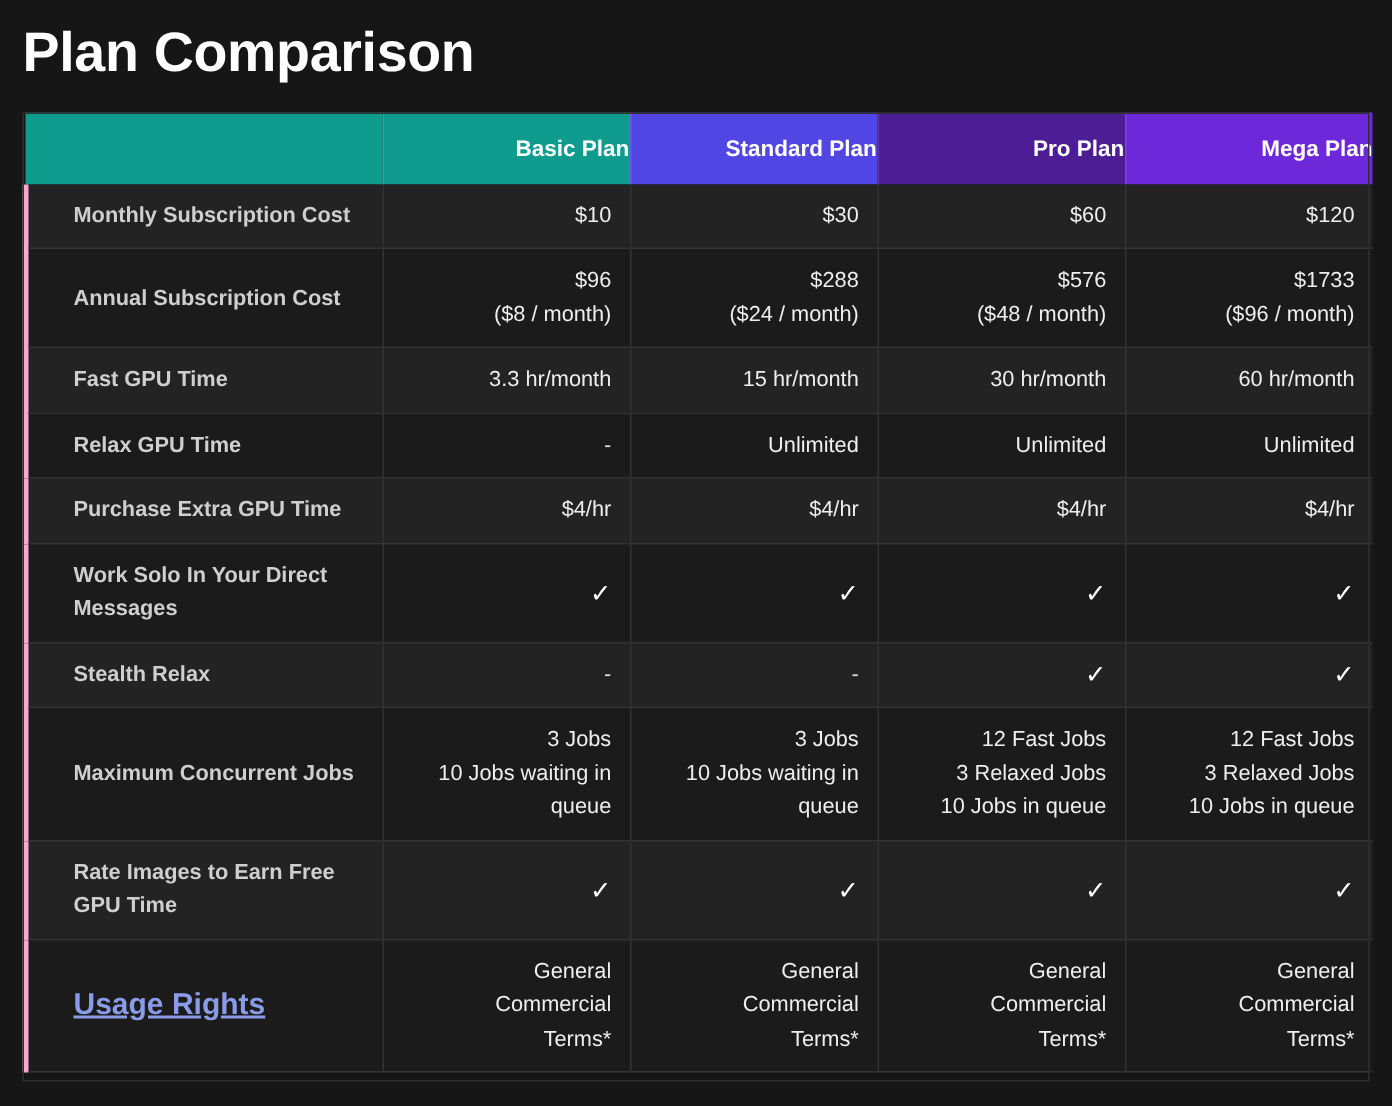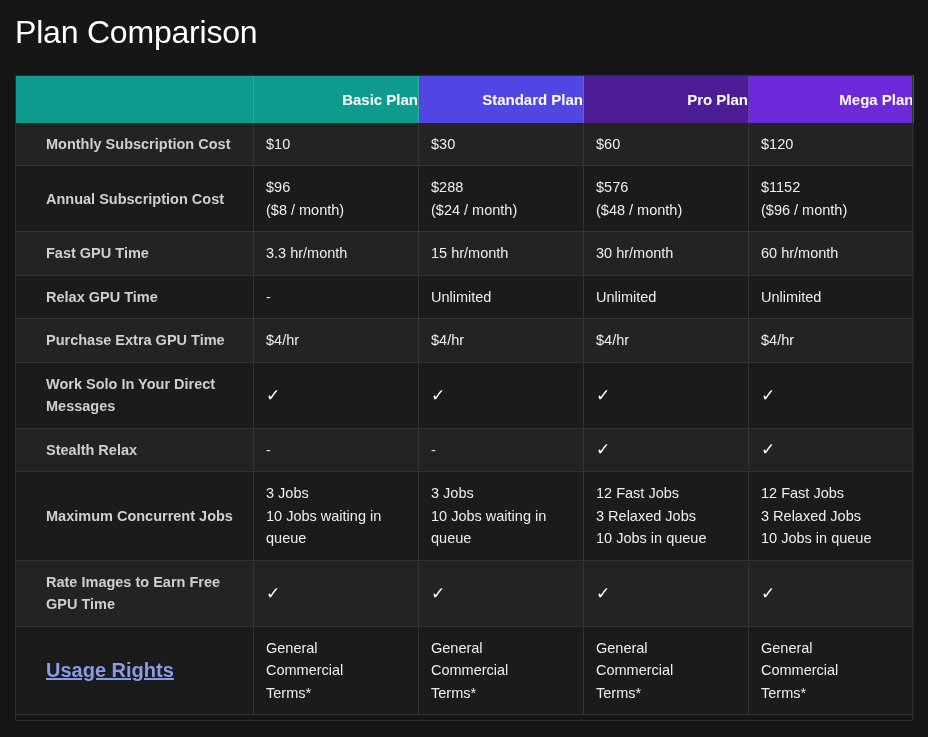--- a/index.html
+++ b/index.html
@@ -10,22 +10,22 @@
   body {
     width: 928px;
     height: 737px;
     overflow: hidden;
     font-family: "Liberation Sans", sans-serif;
     color: #e9e9e9;
     -webkit-font-smoothing: antialiased;
   }
 
   #page-title {
-    font-size: 32px;
-    font-weight: normal;
+    font-size: 37px;
+    font-weight: bold;
     color: #ffffff;
     letter-spacing: -0.2px;
     padding: 13px 0 0 15px;
     line-height: 1.2;
   }
 
   .table-wrap {
     position: absolute;
     left: 15px;
     top: 75px;
@@ -66,35 +66,35 @@
   }
 
   tbody td {
     border-bottom: 1px solid #333333;
     border-left: 1px solid #333333;
     padding: 10px 12px;
     vertical-align: middle;
     font-size: 14.5px;
     line-height: 1.55;
   }
-  tbody tr td:first-child { border-left: 1px solid #f9a8d4; }
+  tbody tr td:first-child { border-left: 4px solid #f9a8d4; }
   tbody tr:last-child td { border-bottom: 1px solid #333333; }
 
   td.label-cell {
     font-weight: bold;
     font-size: 14.5px;
     color: #cfcfcf;
     text-align: left;
     padding-left: 30px;
     padding-right: 14px;
     background: #232323;
   }
 
   td.value-cell {
-    text-align: left;
+    text-align: right;
     color: #eeeeee;
     background: #232323;
   }
 
   tbody tr.alt td.label-cell,
   tbody tr.alt td.value-cell {
     background: #1b1b1b;
   }
 
   .check {
@@ -174,21 +174,21 @@
           </td>
           <td class="value-cell">
             <span class="val-line">$288</span>
             <span class="val-line">($24 / month)</span>
           </td>
           <td class="value-cell">
             <span class="val-line">$576</span>
             <span class="val-line">($48 / month)</span>
           </td>
           <td class="value-cell">
-            <span class="val-line">$1152</span>
+            <span class="val-line">$1733</span>
             <span class="val-line">($96 / month)</span>
           </td>
         </tr>
         <tr>
           <td class="label-cell">Fast GPU Time</td>
           <td class="value-cell">
             <span class="val-line">3.3 hr/month</span>
           </td>
           <td class="value-cell">
             <span class="val-line">15 hr/month</span>

